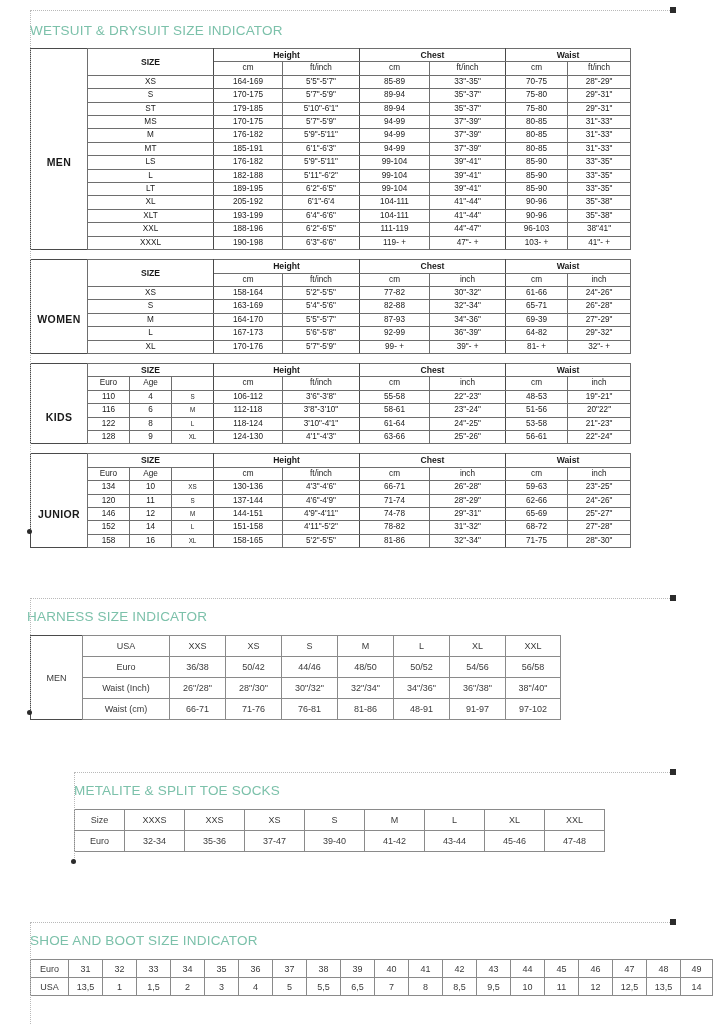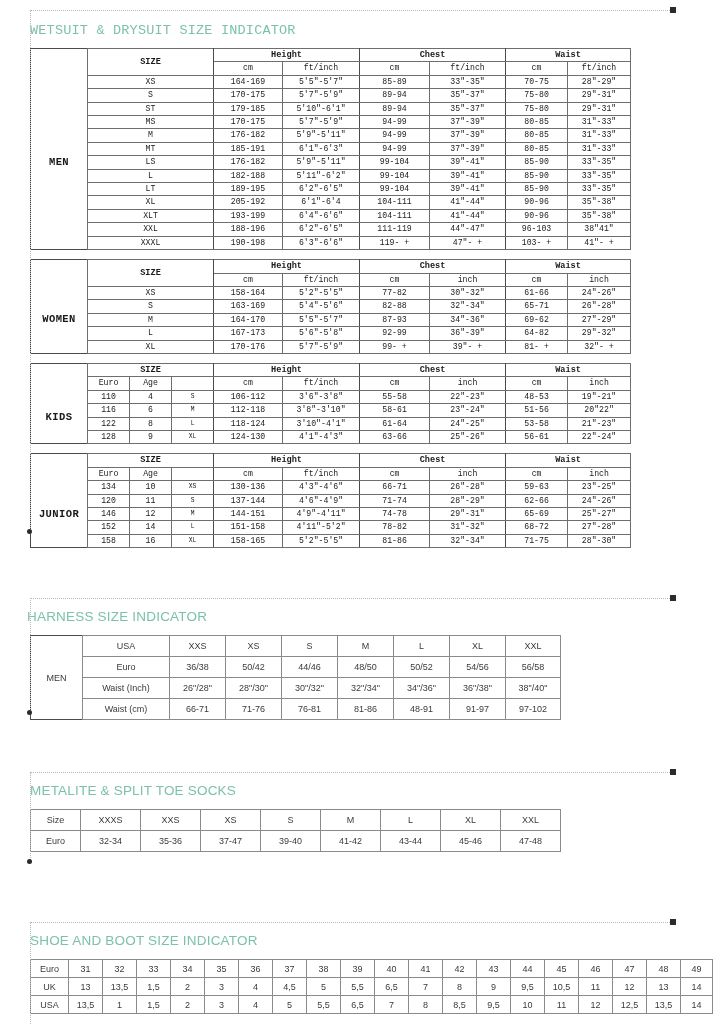--- a/index.html
+++ b/index.html
@@ -128,21 +128,21 @@
     border: 0.9px solid #8a8a8a;
     text-align: center; vertical-align: middle;
     height: 18px; font-weight: 400; white-space: nowrap;
   }
 </style>
 </head>
 <body>
 
 <div class="page">
 
-  <div class="section" style="padding-top:12px; height:555px;font-family:Liberation Mono, monospace;">
+  <div class="section" style="padding-top:12px; height:555px;">
     <div class="dotted-top" style="top:10px;"></div>
     <div class="marker-sq" style="top:7px;"></div>
     <div class="dotted-left" style="top:10px;height:522px;"></div>
     <div class="marker-dot" style="top:529px;"></div>
 
     <div class="sec-title" style="padding-top:11px;">WETSUIT &amp; DRYSUIT SIZE INDICATOR</div>
 
     <table class="tbl-wetsuit" style="margin-top:10px; width:600px;">
       <colgroup>
         <col style="width:57px">
@@ -336,21 +336,21 @@
           <td class="datacell thick-r">32"-34"</td>
           <td class="datacell">65-71</td>
           <td class="datacell">26"-28"</td>
         </tr>
         <tr>
           <td class="sizecell thick-r">M</td>
           <td class="datacell">164-170</td>
           <td class="datacell thick-r">5'5"-5'7"</td>
           <td class="datacell">87-93</td>
           <td class="datacell thick-r">34"-36"</td>
-          <td class="datacell">69-62</td>
+          <td class="datacell">69-39</td>
           <td class="datacell">27"-29"</td>
         </tr>
         <tr>
           <td class="sizecell thick-r">L</td>
           <td class="datacell">167-173</td>
           <td class="datacell thick-r">5'6"-5'8"</td>
           <td class="datacell">92-99</td>
           <td class="datacell thick-r">36"-39"</td>
           <td class="datacell">64-82</td>
           <td class="datacell">29"-32"</td>
@@ -598,21 +598,21 @@
           <td>76-81</td>
           <td>81-86</td>
           <td>48-91</td>
           <td>91-97</td>
           <td>97-102</td>
         </tr>
       </tbody>
     </table>
   </div>
 
-  <div class="section" style="margin-top:46px; height:102px;">
+  <div class="section" style="margin-top:46px; height:102px;margin-left:44px;">
     <div class="dotted-top" style="top:0;"></div>
     <div class="marker-sq" style="top:-3px;"></div>
     <div class="dotted-left" style="top:0;height:90px;"></div>
     <div class="marker-dot" style="top:87px;"></div>
 
     <div class="sec-title" style="padding-top:11px;">METALITE &amp; SPLIT TOE SOCKS</div>
 
     <table class="tbl-socks" style="margin-top:11px; width:530px;">
       <colgroup>
         <col style="width:50px">
@@ -699,42 +699,20 @@
           <td>42</td>
           <td>43</td>
           <td>44</td>
           <td>45</td>
           <td>46</td>
           <td>47</td>
           <td>48</td>
           <td>49</td>
         </tr>
         <tr>
-          <td>UK</td>
-          <td>13</td>
-          <td>13,5</td>
-          <td>1,5</td>
-          <td>2</td>
-          <td>3</td>
-          <td>4</td>
-          <td>4,5</td>
-          <td>5</td>
-          <td>5,5</td>
-          <td>6,5</td>
-          <td>7</td>
-          <td>8</td>
-          <td>9</td>
-          <td>9,5</td>
-          <td>10,5</td>
-          <td>11</td>
-          <td>12</td>
-          <td>13</td>
-          <td>14</td>
-        </tr>
-        <tr>
           <td>USA</td>
           <td>13,5</td>
           <td>1</td>
           <td>1,5</td>
           <td>2</td>
           <td>3</td>
           <td>4</td>
           <td>5</td>
           <td>5,5</td>
           <td>6,5</td>

